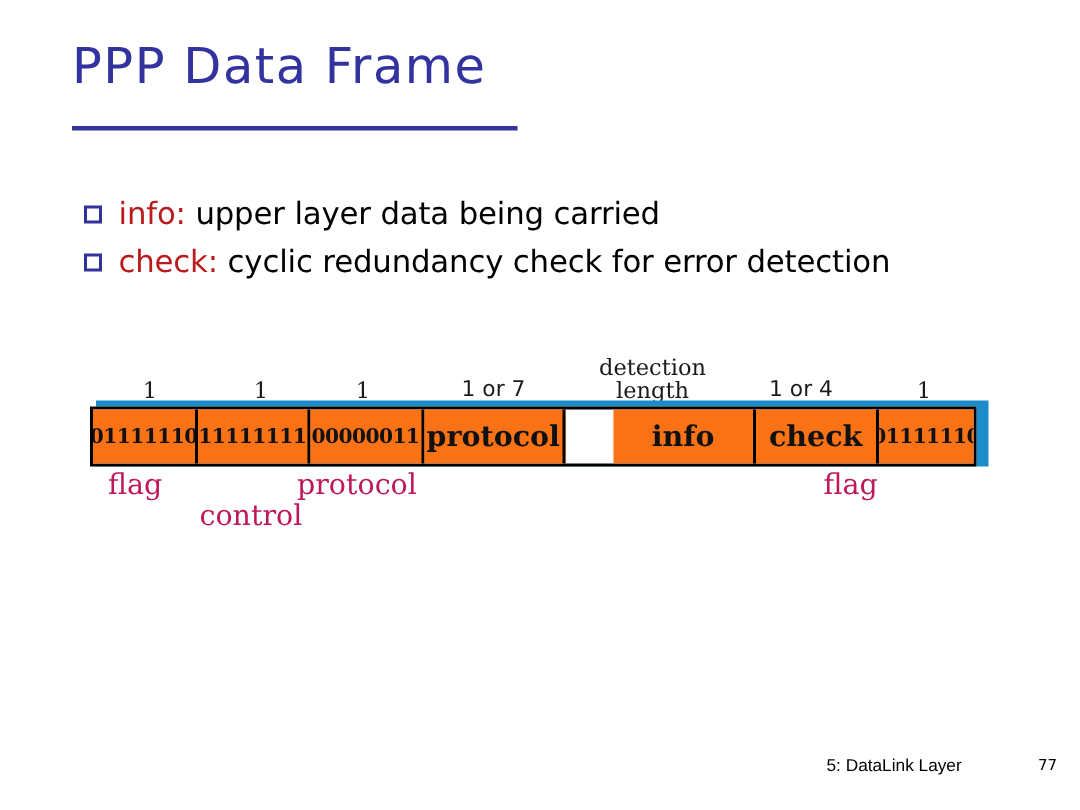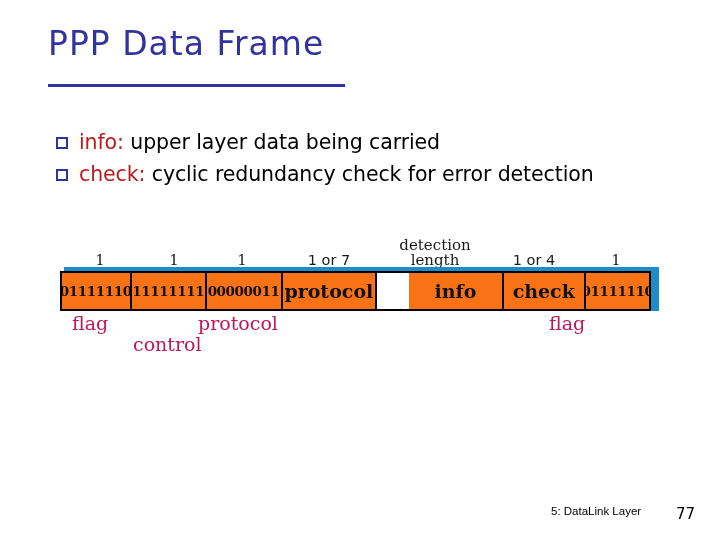--- a/index.html
+++ b/index.html
@@ -171,24 +171,24 @@
     position: absolute;
     left: 551px;
     top: 0;
     font-family: Liberation Sans, sans-serif;
     font-size: 11.5px;
     color: #000000;
     white-space: nowrap;
   }
   #footer-page {
     position: absolute;
-    left: 676px;
+    left: 692px;
     top: 0;
     font-family: "DejaVu Sans", sans-serif;
-    font-size: 15px;
+    font-size: 10px;
     color: #000000;
   }
 </style>
 </head>
 <body>
 
 <div id="slide-title">PPP Data Frame</div>
 <div id="title-underline"></div>
 
 <div id="bullet-list">

